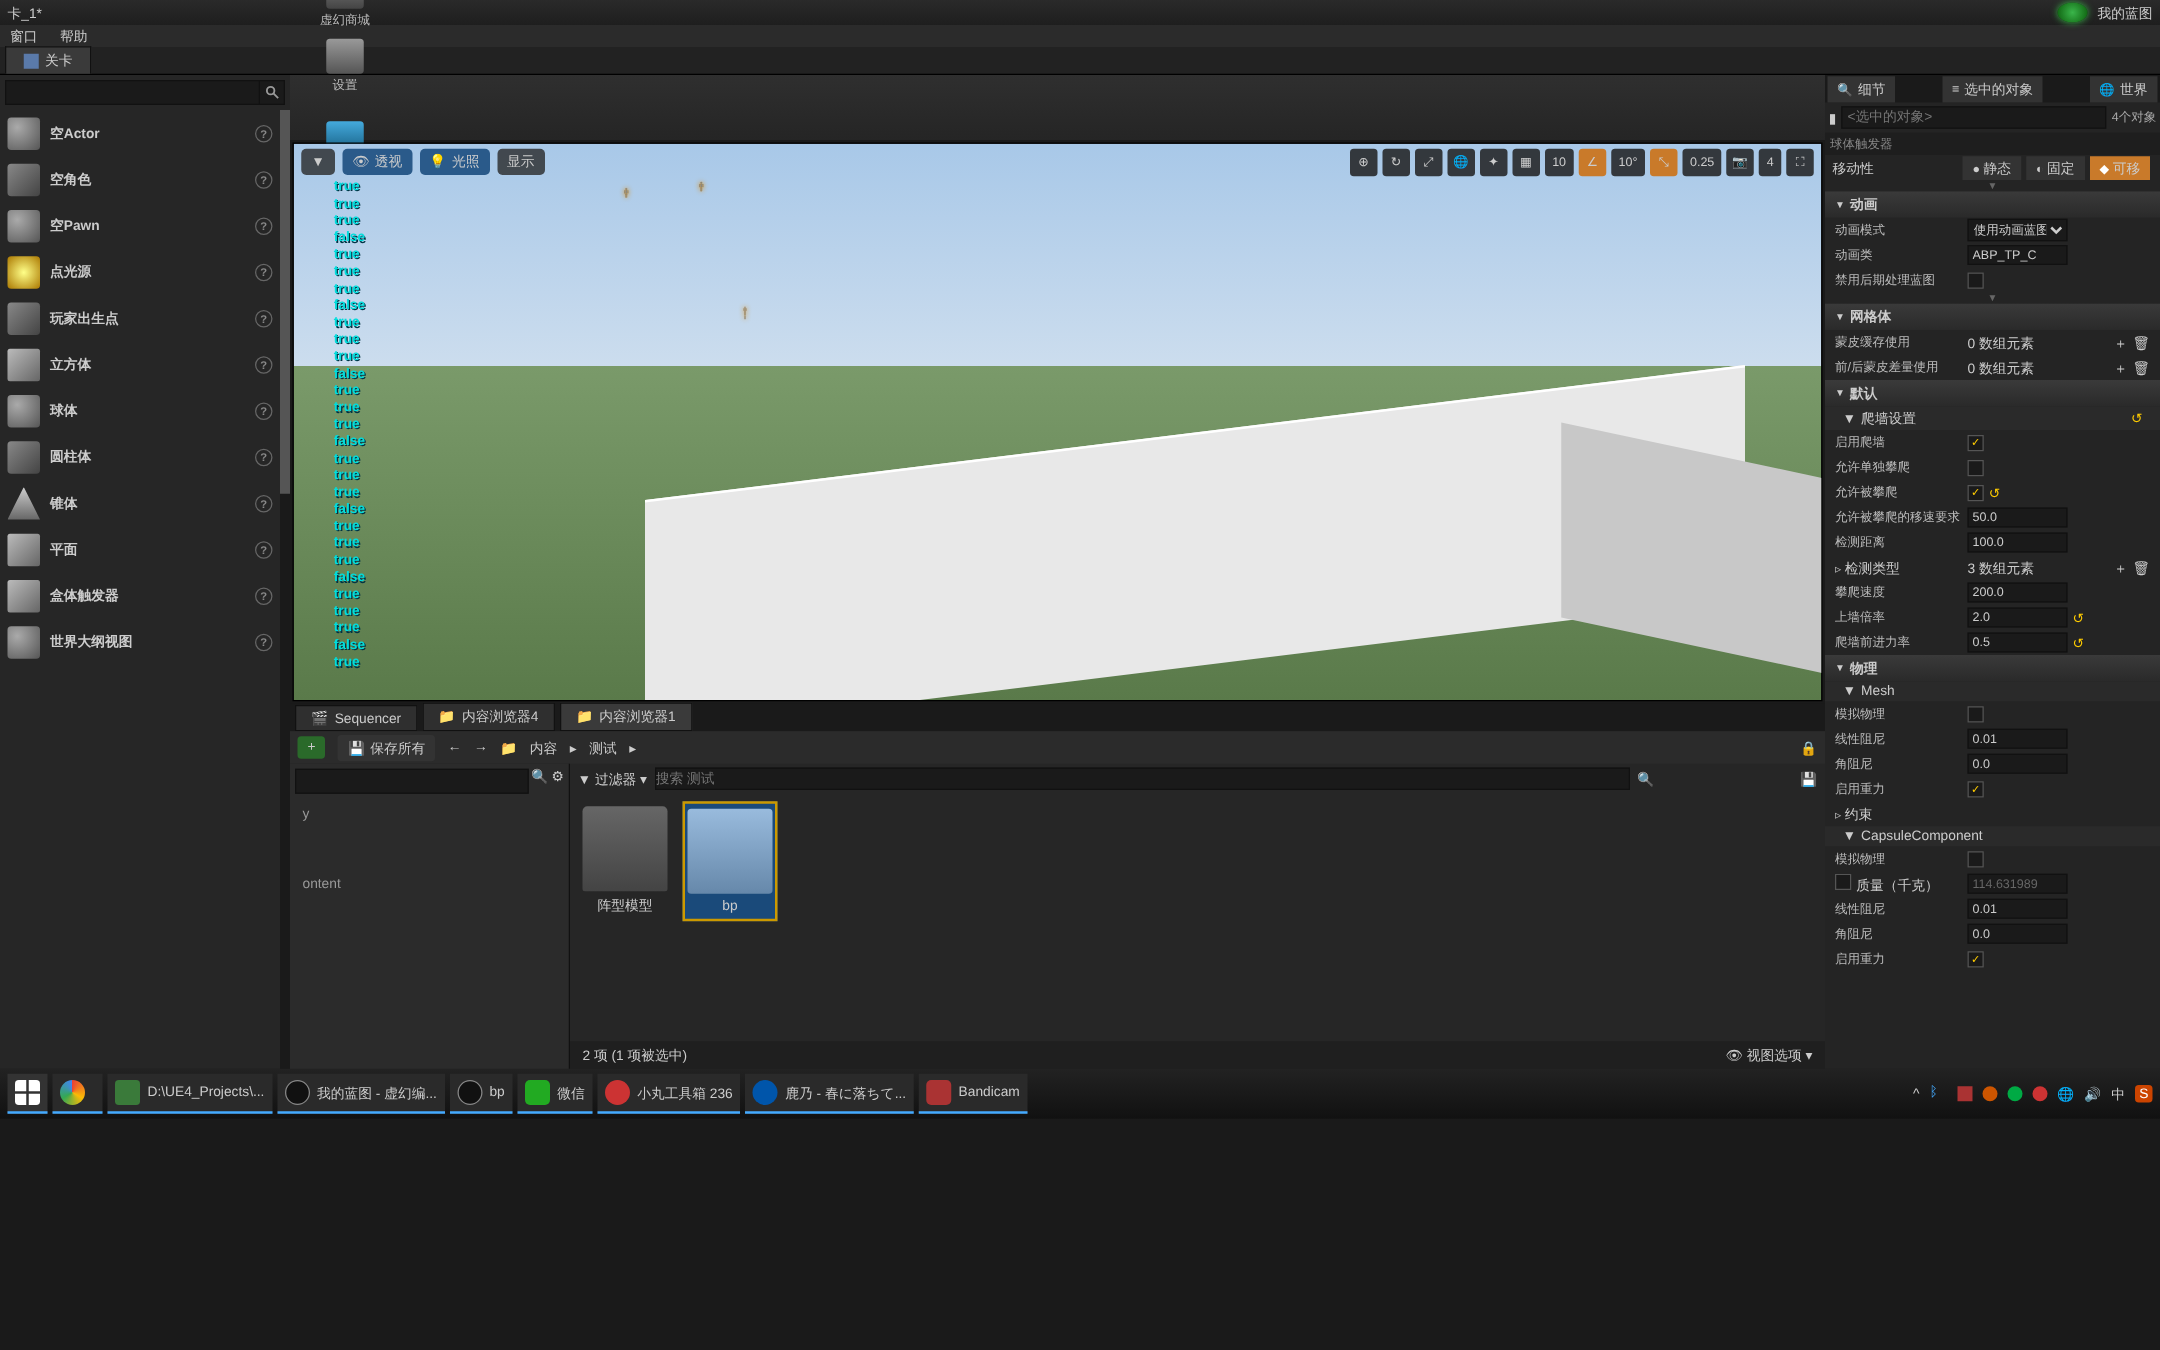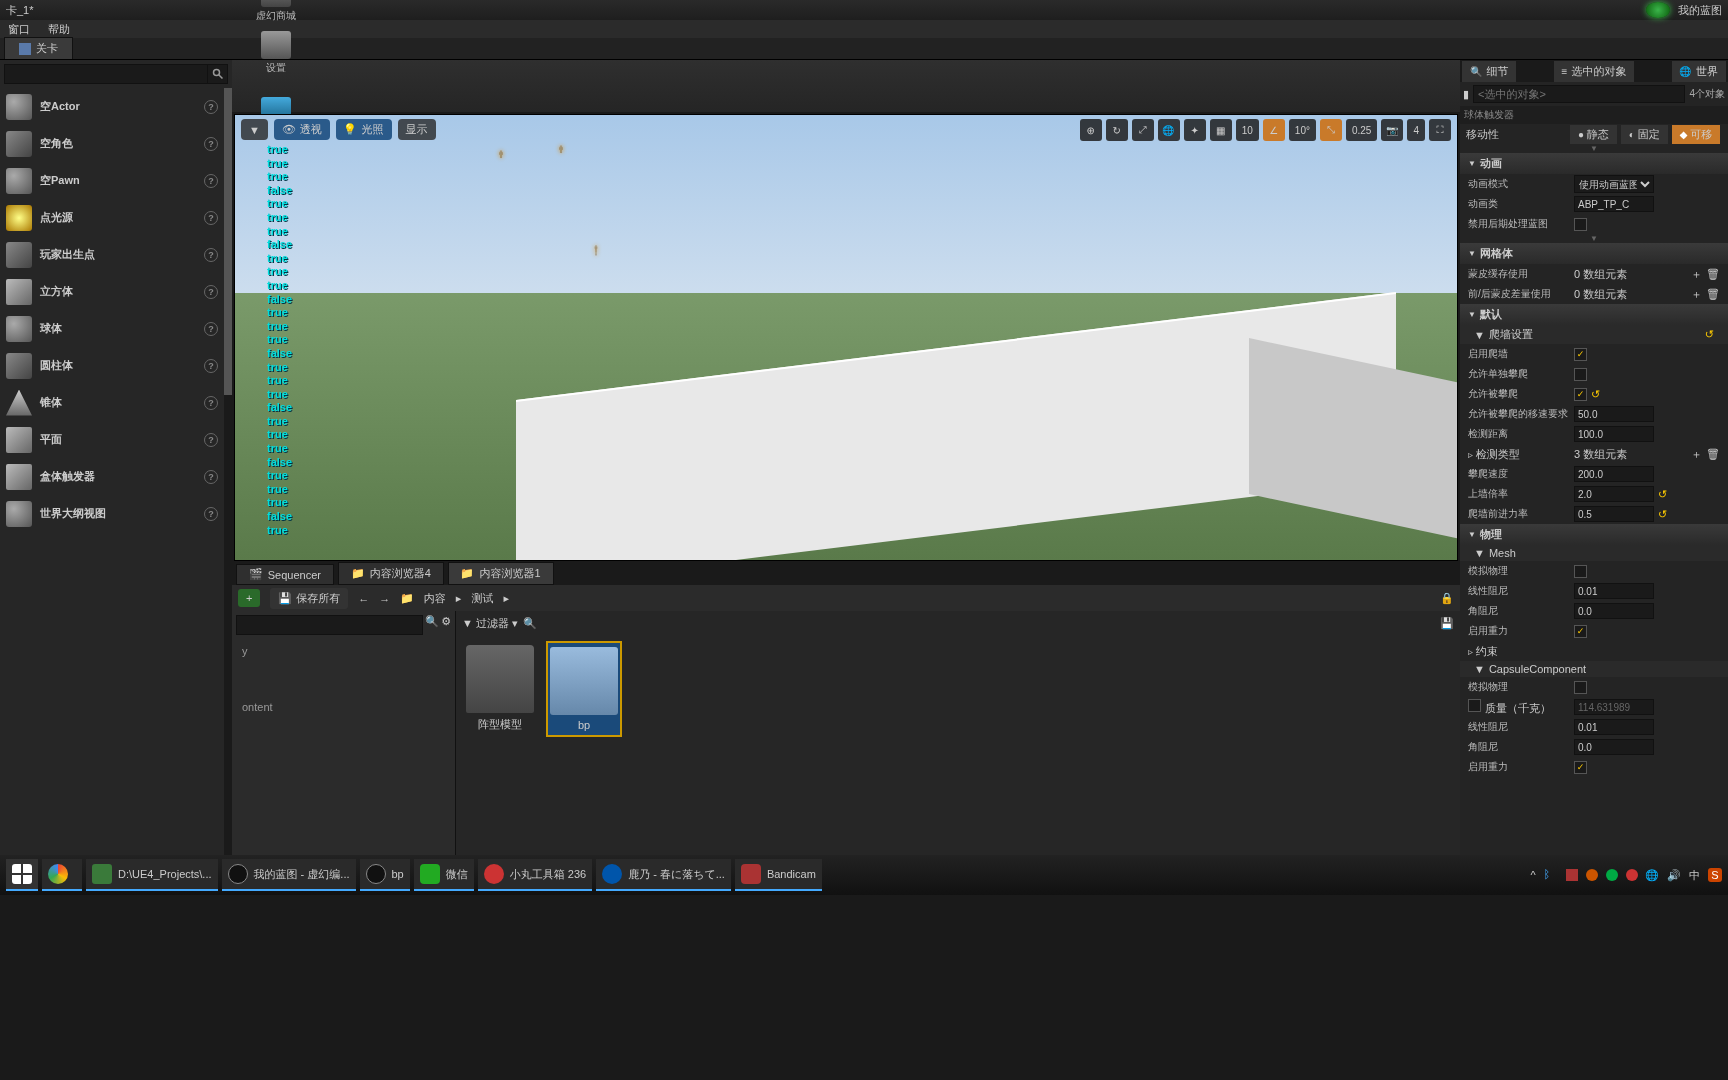--- a/index.html
+++ b/index.html
@@ -428,32 +428,37 @@
               <span>⚙</span>
             </div>
           <div class="cb-folders">
             <div style="padding:2px 6px;color:#999">y</div>
             <div style="padding:2px 6px;margin-top:40px;color:#999">ontent</div>
           </div>
         </div>
         <div class="cb-content">
           <div class="cb-filter">
             <span>▼ <span>过滤器</span> ▾</span>
+            <input placeholder="搜索 测试" style="">
             <span>🔍</span>
             <span style="margin-left:auto">💾</span>
           </div>
           <div class="asset-grid">
             <div class="asset">
               <div class="athumb folder"></div>
               <span>阵型模型</span>
             </div>
             <div class="asset sel">
               <div class="athumb bp"></div>
               <span>bp</span>
             </div>
+          </div>
+          <div class="cb-status">
+            <span>2 项 (1 项被选中)</span>
+            <span>👁 <span>视图选项</span> ▾</span>
           </div>
         </div>
       </div>
     </div>
   </div>
 
   <div class="right-panel">
     <div class="rp-tabs">
       <div class="rp-tab">🔍 <span>细节</span></div>
       <div class="rp-tab">≡ <span>选中的对象</span></div>

